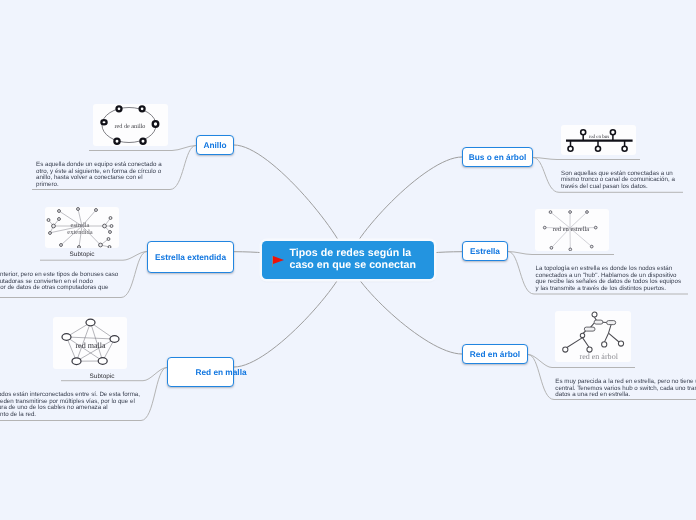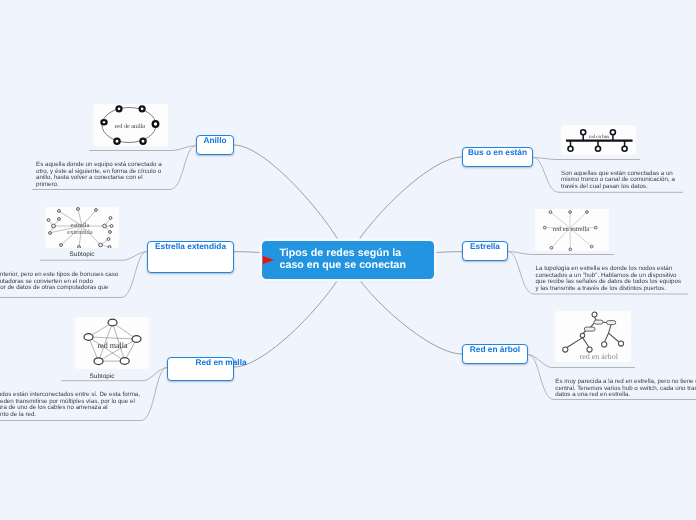--- a/index.html
+++ b/index.html
@@ -4,26 +4,26 @@
 <style>
   html,body{margin:0;padding:0;}
   body{width:696px;height:520px;background:#f0f4fd;overflow:hidden;
        font-family:"Liberation Sans",sans-serif;
        -webkit-font-smoothing:antialiased;text-rendering:geometricPrecision;}
   #canvas{position:relative;width:696px;height:520px;overflow:hidden;}
   svg.links{position:absolute;left:0;top:0;width:696px;height:520px;}
 
   .topic{transform:translateZ(0);position:absolute;background:#ffffff;border:1.7px solid #2185e0;border-radius:4px;
         color:#1277e0;font-weight:bold;font-size:8.3px;line-height:1;
-        display:flex;justify-content:center;box-sizing:border-box;
+        display:flex;align-items:center;justify-content:center;box-sizing:border-box;
         white-space:nowrap;box-shadow:0 1px 2px rgba(60,70,90,0.35);z-index:5;}
 
   .central{transform:translateZ(0);position:absolute;background:#2394e0;border-radius:4.5px;color:#fff;
         box-sizing:border-box;z-index:5;box-shadow:0 0 0 2.5px #f7f9fe, 0 1px 3px rgba(60,70,90,0.30);
-        display:flex;align-items:center;}
+        display:flex;align-items:center;padding-left:10px;}
   .cflag{width:13px;height:12px;flex:0 0 13px;margin-right:4.5px;position:relative;margin-top:3px;}
   .cflag:before{content:"";position:absolute;left:0px;top:0.3px;width:1.2px;height:11.6px;background:#7e858c;}
   .cflag:after{content:"";position:absolute;left:0.7px;top:0.1px;width:0;height:0;
      border-left:11px solid #ee1208;border-top:4.1px solid transparent;border-bottom:4.1px solid transparent;}
   .ctext{font-size:10.6px;line-height:11.6px;font-weight:bold;letter-spacing:0.05px;}
 
   .imgnode{transform:translateZ(0);position:absolute;background:#fdfdfe;border-radius:3px;box-sizing:border-box;z-index:4;}
   .caption{transform:translateZ(0);position:absolute;font-size:6.4px;color:#303136;text-align:center;z-index:4;line-height:7px;}
   .note{transform:translateZ(0);position:absolute;font-size:6.2px;color:#3a4050;z-index:4;white-space:nowrap;}
   .note div{line-height:6.6px;height:6.6px;}
@@ -65,25 +65,25 @@
       <div>caso en que se conectan</div>
     </div>
   </div>
 
   <div class="topic" style="left:196px;top:135px;width:38px;height:20px;">
       <span>Anillo</span>
     </div>
   <div class="topic" style="left:147px;top:241px;width:87px;height:32px;">
       <span>Estrella extendida</span>
     </div>
-  <div class="topic" style="left:167px;top:357px;width:67px;height:24px;padding-left:41px;">
+  <div class="topic" style="left:167px;top:357px;width:67px;height:30px;padding-left:41px;">
       <span>Red en malla</span>
     </div>
   <div class="topic" style="left:462px;top:147px;width:71px;height:20px;">
-      <span>Bus o en están</span>
+      <span>Bus o en árbol</span>
     </div>
   <div class="topic" style="left:462px;top:241px;width:46px;height:20px;">
       <span>Estrella</span>
     </div>
   <div class="topic" style="left:462px;top:344px;width:66px;height:20px;">
       <span>Red en árbol</span>
     </div>
 
   <div class="imgnode" style="left:93px;top:104px;width:75px;height:42px;">
     <svg viewBox="0 0 75 42" width="75" height="42">
@@ -126,21 +126,21 @@
         <circle cx="8.5" cy="19" r="1.9"></circle>
           <circle cx="59.5" cy="19" r="1.9"></circle>
           <circle cx="55.5" cy="38" r="1.9"></circle>
       </g>
       <text x="35" y="19.5" text-anchor="middle" font-family="'Liberation Serif',serif" font-size="6.5" fill="#59595f">estrella</text>
       <text x="35" y="26.5" text-anchor="middle" font-family="'Liberation Serif',serif" font-size="6.5" fill="#59595f">extendida</text>
     </svg>
   </div>
   <div class="caption" style="left:45px;top:251px;width:74px;">Subtopic</div>
 
-  <div class="imgnode" style="left:75px;top:317px;width:74px;height:52px;">
+  <div class="imgnode" style="left:53px;top:317px;width:74px;height:52px;">
     <svg viewBox="0 0 74 52" width="74" height="52">
       <g stroke="#787880" stroke-width="0.55" fill="none">
         <path d="M37.5,5.5 L13.5,20 M37.5,5.5 L61.5,22 M37.5,5.5 L23.5,44.2 M37.5,5.5 L49.7,44
                  M13.5,20 L61.5,22 M13.5,20 L23.5,44.2 M13.5,20 L49.7,44
                  M61.5,22 L23.5,44.2 M61.5,22 L49.7,44 M23.5,44.2 L49.7,44"></path>
       </g>
       <g fill="#ffffff" stroke="#3a3a42" stroke-width="1.25">
         <ellipse cx="37.5" cy="5.5" rx="4.5" ry="3.3"></ellipse>
         <ellipse cx="13.5" cy="20" rx="4.5" ry="3.3"></ellipse>
         <ellipse cx="61.5" cy="22" rx="4.5" ry="3.3"></ellipse>

